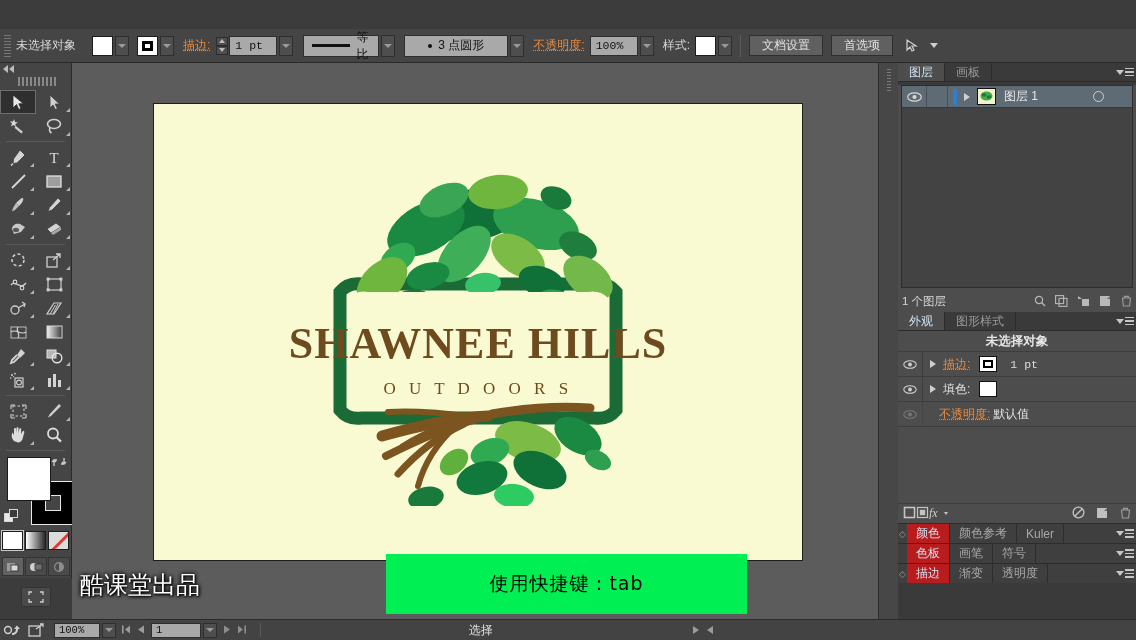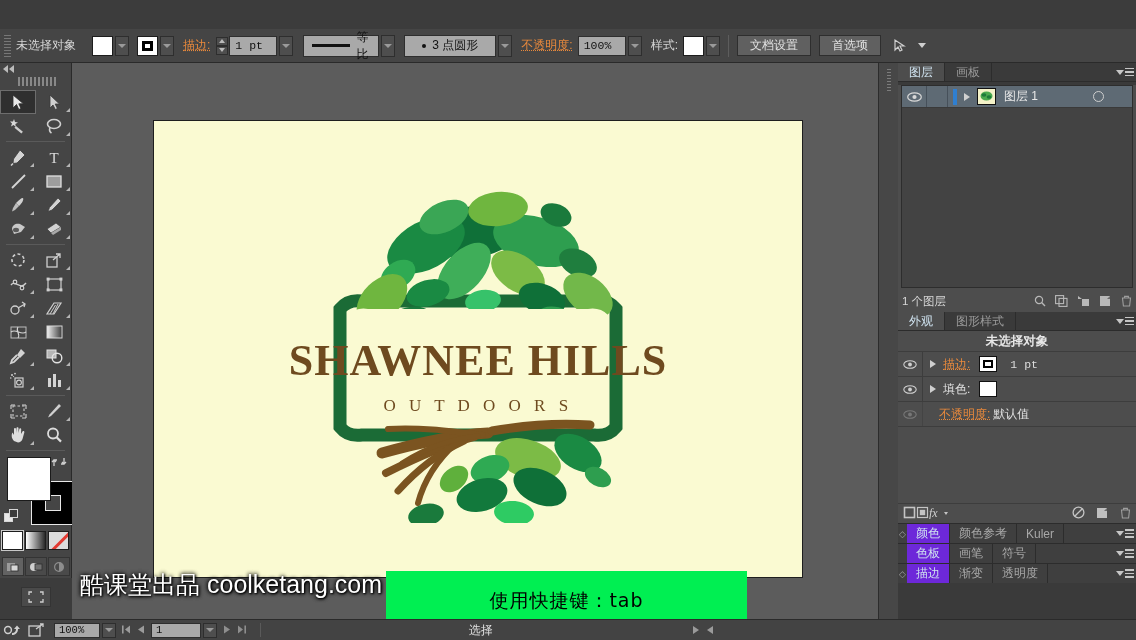--- a/index.html
+++ b/index.html
@@ -176,21 +176,21 @@
     width: 30px; height: 20px; background: #4a4a4a; border: 1px solid #343434;
     display: flex; align-items: center; justify-content: center; color: #c2c2c2;
   }
 
   
   .canvas-wrap {
     position: absolute; left: 72px; top: 63px; width: 806px; height: 556px;
     background: #5c5c5c; overflow: hidden;
   }
   .artboard {
-    position: absolute; left: 81px; top: 57px; width: 650px; height: 458px;
+    position: absolute; left: 81px; top: 40px; width: 650px; height: 458px;
     background: #fafad2; border: 1px solid #1e1e1e;
   }
   .logo {
     position: absolute; left: 50%; top: 2px; transform: translateX(-50%);
     width: 400px; height: 400px;
   }
   .callout {
     position: absolute; left: 232px; top: 450px; width: 361px; height: 60px;
     background: #00ef52; display: flex; align-items: center; justify-content: center;
   }
@@ -286,21 +286,21 @@
   }
   .af-right { margin-left: auto; display:flex; align-items:center; gap: 11px; }
 
   .collapsed-bar {
     height: 20px; display: flex; align-items: center; background: #3f3f3f;
     border-top: 1px solid #2c2c2c;
   }
   .cb-grip { width: 9px; display:flex; align-items:center; justify-content:center; color:#9f9f9f; font-size:9px; }
   .cbt { padding: 0 9px; color: #a8a8a8; font-size: 12px; height: 100%; display:flex; align-items:center;
     border-right: 1px solid #2c2c2c; }
-  .cbt.active { background: #6d28d9; color: #cfe2ef; }
+  .cbt.active { background: #b91c1c; color: #cfe2ef; }
 
   
   .statusbar {
     position: absolute; left: 0; bottom: 0; width: 1136px; height: 21px;
     background: #434343; display: flex; align-items: center; border-top: 1px solid #2a2a2a;
   }
   .sb-btn { width: 24px; height: 17px; display:flex; align-items:center; justify-content:center; color:#ccc; }
   .sb-zoom {
     width: 46px; height: 15px; background: #a9a9a9; color: #111; font-size: 10.5px;
     display:flex; align-items:center; padding-left: 4px; border: 1px solid #2e2e2e;
@@ -343,21 +343,21 @@
       </div>
     <div class="field" style="width:48px">1 pt</div>
     <div class="mini-drop"></div>
     <div style="width:10px"></div>
     <div class="combo" style="width:76px">
       <span class="line"></span>
       <span>等比</span>
     </div>
     <div class="mini-drop" style="height:22px"></div>
     <div style="width:9px"></div>
-    <div class="combo" style="width:92px">
+    <div class="combo" style="width:104px">
       <span class="dot"></span>
       <span>3 点圆形</span>
     </div>
     <div class="mini-drop" style="height:22px"></div>
     <div style="width:9px"></div>
     <div class="cb-label orange">不透明度:</div>
     <div style="width:5px"></div>
     <div class="field" style="width:48px">100%</div>
     <div class="mini-drop"></div>
     <div style="width:9px"></div>
@@ -706,21 +706,20 @@
         </g>
       </svg>
 
       <div class="callout">
         <span>使用快捷键：tab</span>
       </div>
     </div>
 
     <div class="watermark">
       <span>酷课堂出品</span>
-      <span class="dom">coolketang.com</span>
     </div>
   </div>
 
   <div class="gapstrip">
     <div class="dots"></div>
   </div>
 
   <div class="panels">
 
     <div class="tabstrip">

